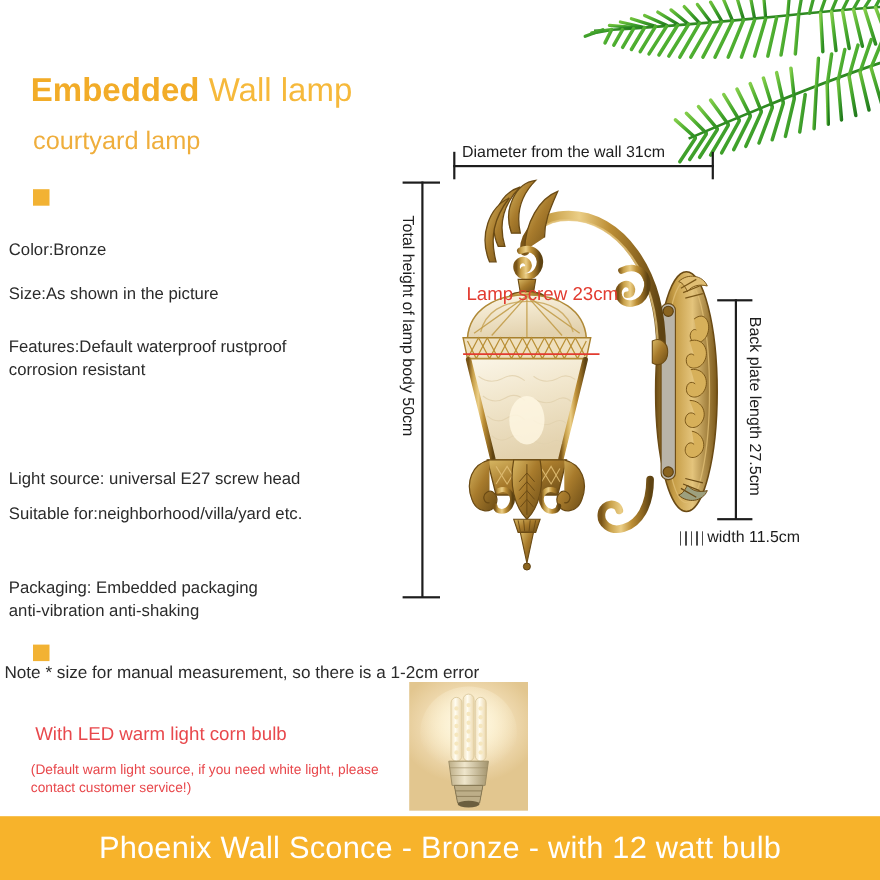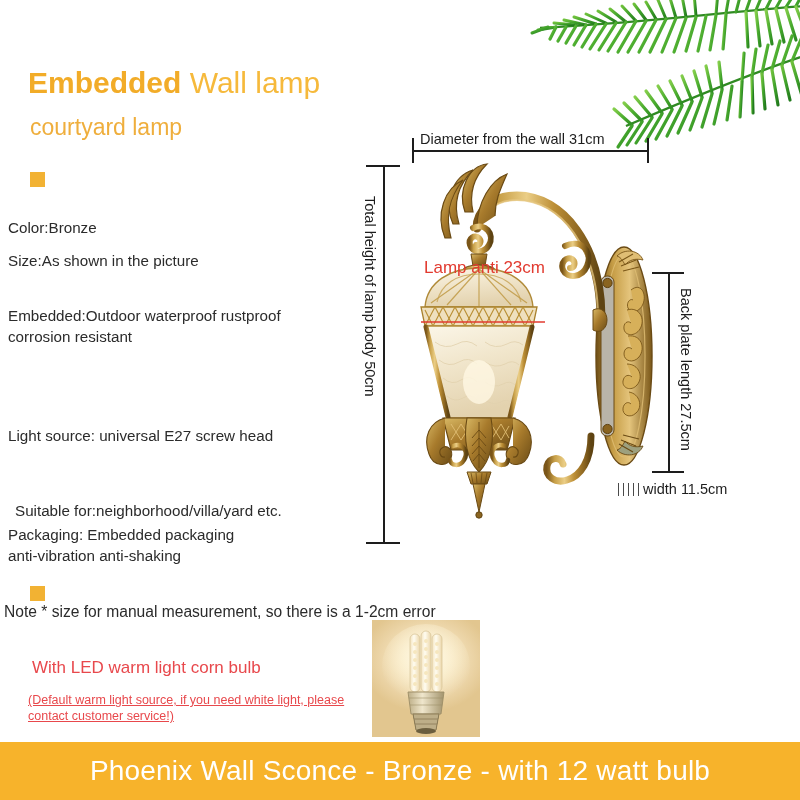--- a/index.html
+++ b/index.html
@@ -48,21 +48,21 @@
     color:#ffffff;font-size:28px;letter-spacing:.2px;white-space:nowrap;
   }
 
   
   .led-head{
     position:absolute;left:32px;top:658px;
     color:#E8484C;font-size:17px;white-space:nowrap;
   }
   .led-note{
     position:absolute;left:28px;top:692px;
-    color:#E8484C;font-size:12.5px;line-height:16px;width:350px;text-decoration:underline;
+    color:#E8484C;font-size:12.5px;line-height:16px;width:350px;
   }
   .bulb-photo{
     position:absolute;left:372px;top:620px;width:108px;height:117px;
     background:
       radial-gradient(ellipse 60% 45% at 50% 34%, #fff6da 0%, #f7e7c0 38%, #ecd5a8 70%, #e2c68f 100%);
     overflow:hidden;
   }
 
   
   .dim-line{position:absolute;background:#1d1d1d;}
@@ -212,25 +212,25 @@
   </div>
 
   <div class="title-main">
     <span class="t-bold">Embedded</span><span class="t-reg"> Wall lamp</span>
   </div>
   <div class="title-sub">courtyard  lamp</div>
 
   <div class="bullet-sq" style="left:30px;top:172px;"></div>
 
   <div class="spec" style="left:8px;  top:217px;">Color:Bronze</div>
-  <div class="spec" style="left:8px;  top:250px;">Size:As shown in the picture</div>
-  <div class="spec" style="left:8px;  top:305px;">Embedded:Outdoor waterproof rustproof
+  <div class="spec" style="left:8px;  top:257px;">Size:As shown in the picture</div>
+  <div class="spec" style="left:8px;  top:305px;">Features:Default waterproof rustproof
 corrosion resistant</div>
   <div class="spec" style="left:8px;  top:425px;"> Light source: universal E27 screw head</div>
-  <div class="spec" style="left:8px;  top:500px;margin-left:7px;">Suitable for:neighborhood/villa/yard etc.</div>
+  <div class="spec" style="left:8px;  top:457px;">Suitable for:neighborhood/villa/yard etc.</div>
   <div class="spec" style="left:8px;  top:524px;">Packaging: Embedded packaging
 anti-vibration anti-shaking</div>
 
   <div class="bullet-sq" style="left:30px;top:586px;"></div>
   <div class="spec" style="left:4px;top:601px;font-size:15.6px;">Note * size for manual measurement, so there is a 1-2cm error</div>
 
   <div class="dim-line dim-v" style="left:383px;top:165px;height:378px;"></div>
   <div class="tick-h" style="left:366px;top:165px;width:34px;"></div>
   <div class="tick-h" style="left:366px;top:542px;width:34px;"></div>
   <div class="lbl lbl-rot" style="left:378px;top:196px;">Total height of lamp body 50cm</div>
@@ -398,21 +398,21 @@
         <path d="M78 334 L90 334 L84 362 Z" fill="url(#bronze2)" stroke="#6A4A14" stroke-width="1"></path>
         <circle cx="84" cy="365" r="3.2" fill="#8A6420" stroke="#5B3F10" stroke-width="0.9"></circle>
       </g>
 
       <g>
         <path d="M196 286 C196 310 186 326 172 330 C160 334 150 326 152 316 c2 -9 14 -10 16 -2" fill="none" stroke="url(#bronze)" stroke-width="7" stroke-linecap="round"></path>
       </g>
     </svg>
   </div>
 
-  <div class="lbl lbl-red" style="left:424px;top:258px;font-size:17px;">Lamp anti 23cm</div>
+  <div class="lbl lbl-red" style="left:424px;top:258px;font-size:17px;">Lamp screw 23cm</div>
 
   <div class="dim-line dim-v" style="left:668px;top:272px;height:200px;"></div>
   <div class="tick-h" style="left:652px;top:272px;width:32px;"></div>
   <div class="tick-h" style="left:652px;top:471px;width:32px;"></div>
   <div class="lbl lbl-rot" style="left:694px;top:288px;">Back plate length 27.5cm</div>
 
   <div class="hatch" style="left:618px;top:483px;"></div>
   <div class="lbl" style="left:643px;top:481px;">width 11.5cm</div>
 
   <div class="led-head">With LED warm light corn bulb</div>

